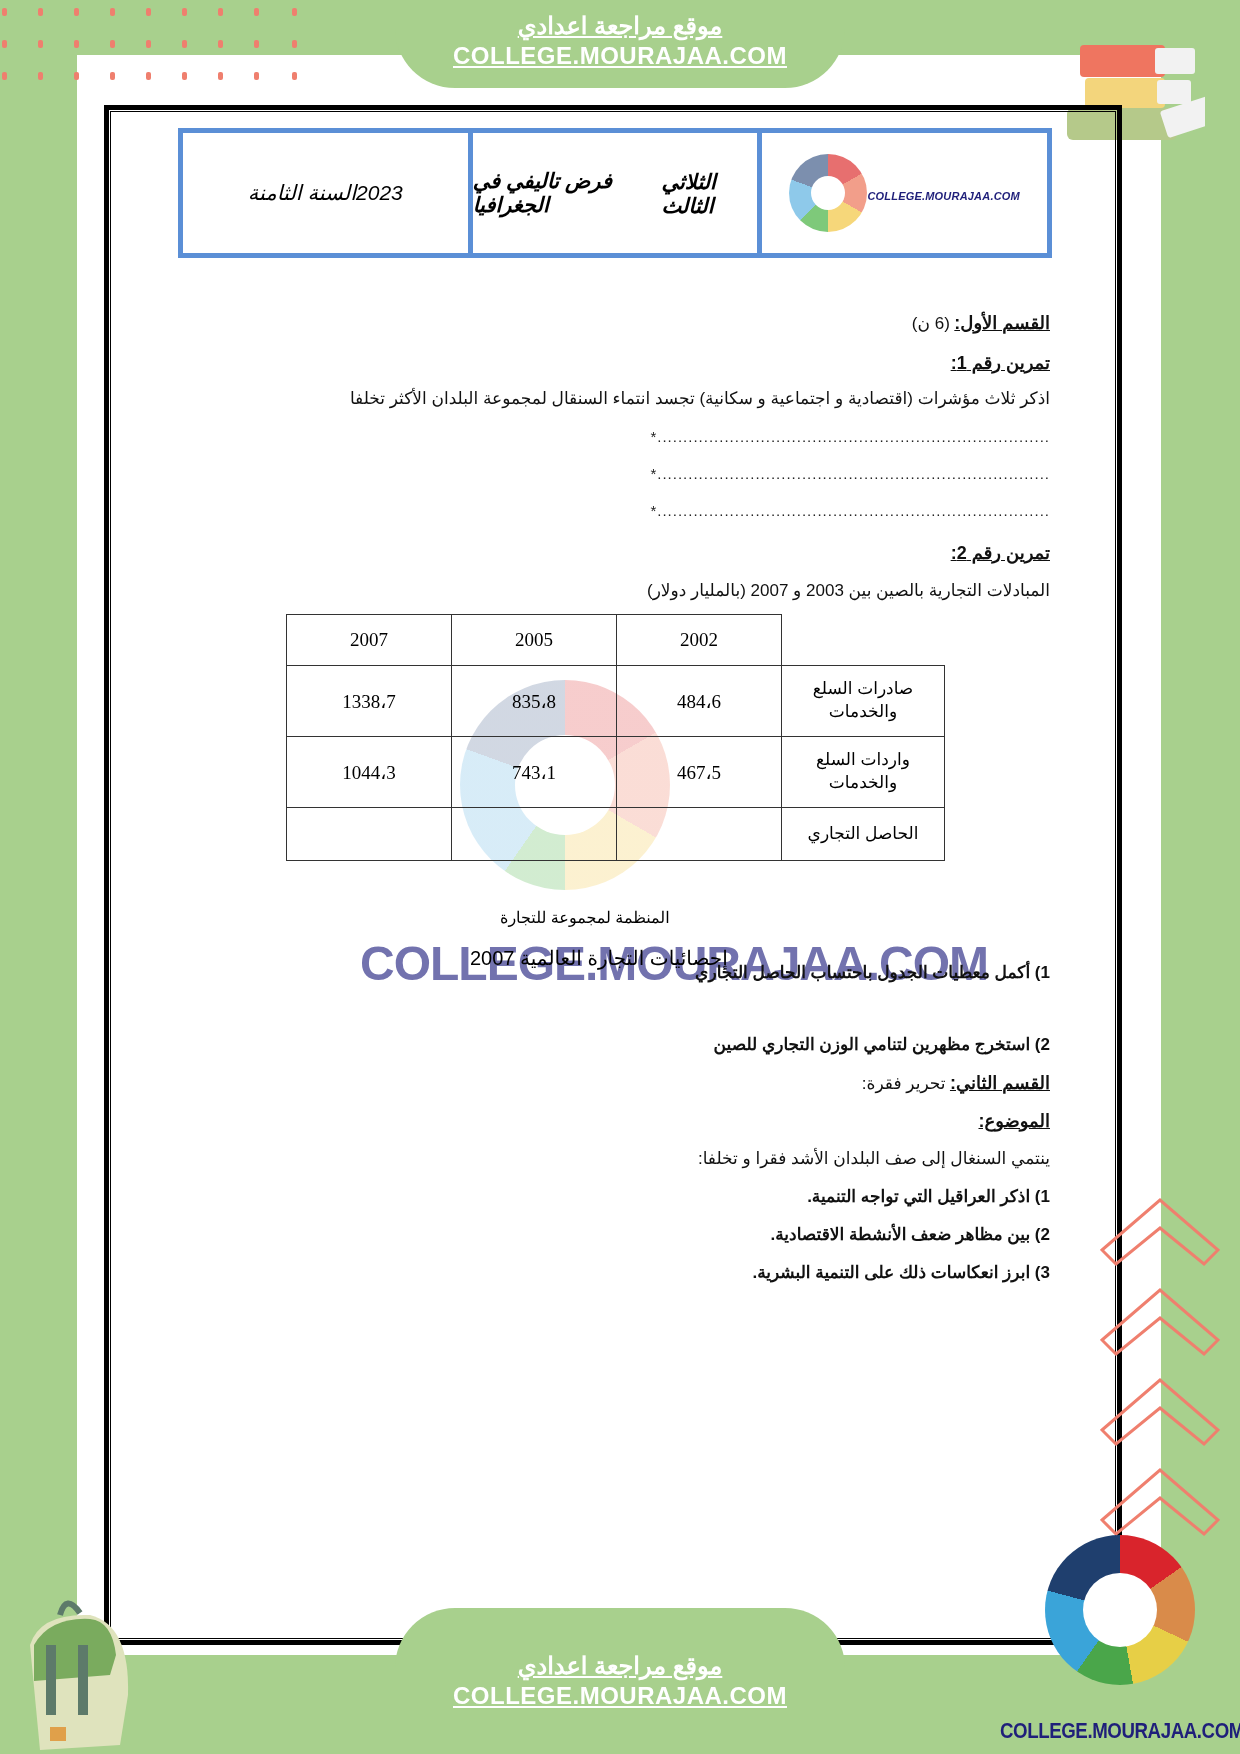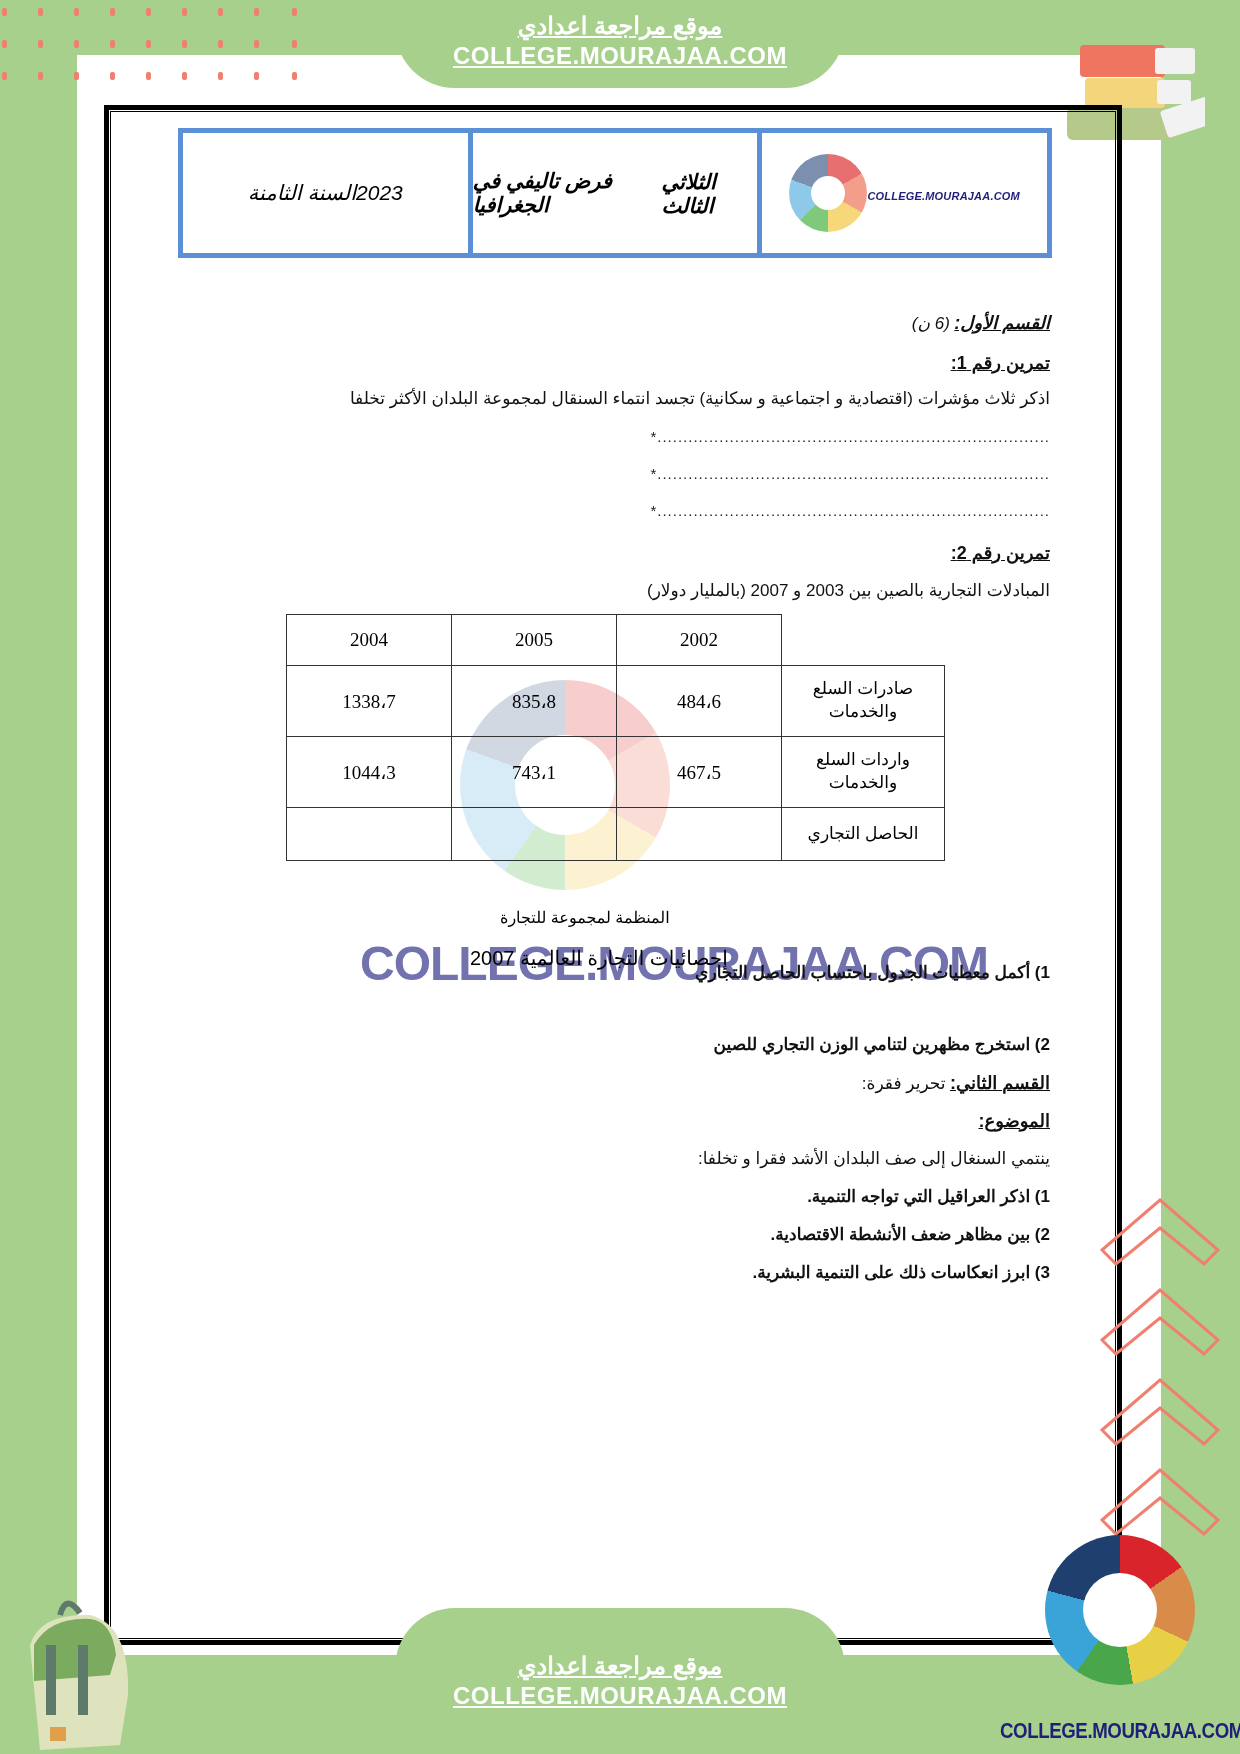--- a/index.html
+++ b/index.html
@@ -108,39 +108,39 @@
   <div class="hcell">
     <div class="title1">فرض تاليفي في الجغرافيا</div>
     <div class="title2">الثلاثي الثالث</div>
   </div>
   <div class="hcell">
     <div class="t1">السنة الثامنة</div>
     <div class="t2">2023</div>
   </div>
 </div>
 
-<div class="content" style="top:312px;font-style:italic;">
+<div class="content" style="top:312px;">
   <span class="uhead">القسم الأول:</span>
   <span class="norm">(6 ن)</span>
 </div>
 <div class="content uhead" style="top:352px;">تمرين رقم 1:</div>
 <div class="content norm" style="top:388px;">اذكر ثلاث مؤشرات (اقتصادية و اجتماعية و سكانية) تجسد انتماء السنقال لمجموعة البلدان الأكثر تخلفا</div>
 <div class="content dotline" style="top:428px;">*............................................................................</div>
 <div class="content dotline" style="top:465px;">*............................................................................</div>
 <div class="content dotline" style="top:502px;">*............................................................................</div>
 
 <div class="content uhead" style="top:542px;">تمرين رقم 2:</div>
 <div class="content norm" style="top:580px;">المبادلات التجارية بالصين بين 2003 و 2007 (بالمليار دولار)</div>
 
 <div class="watermark-ring"></div>
 
 <table class="trade">
   <tbody>
       <tr class="head">
-    <td class="col">2004</td>
+    <td class="col">2007</td>
     <td class="col">2005</td>
     <td class="col">2002</td>
     <td class="empty-corner" style="border:none;border-left:1px solid #333;"></td>
   </tr>
   <tr>
     <td>1338،7</td>
     <td>835،8</td>
     <td>484،6</td>
     <td class="rh">صادرات السلع والخدمات</td>
   </tr>

